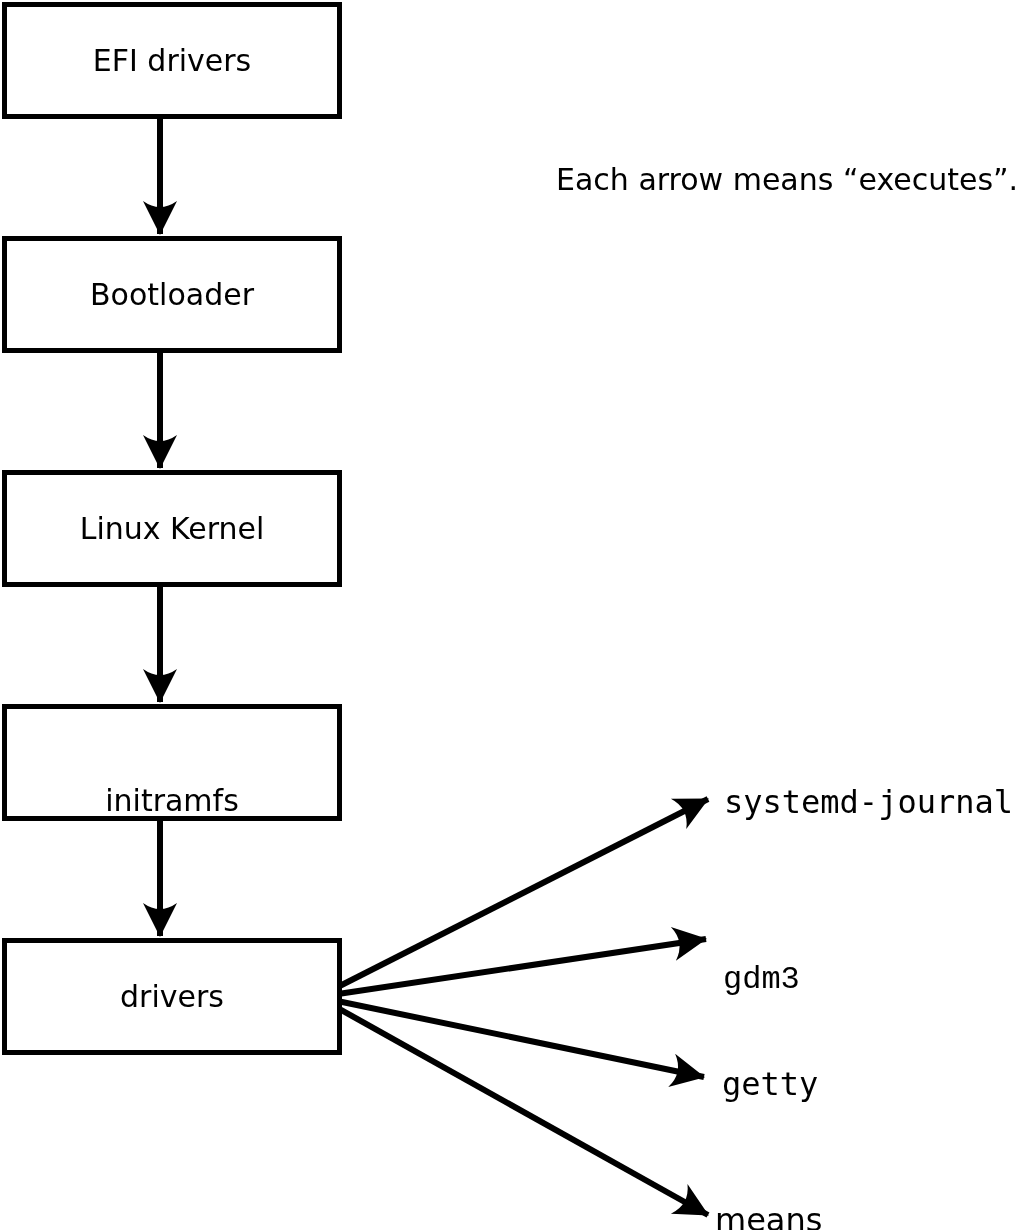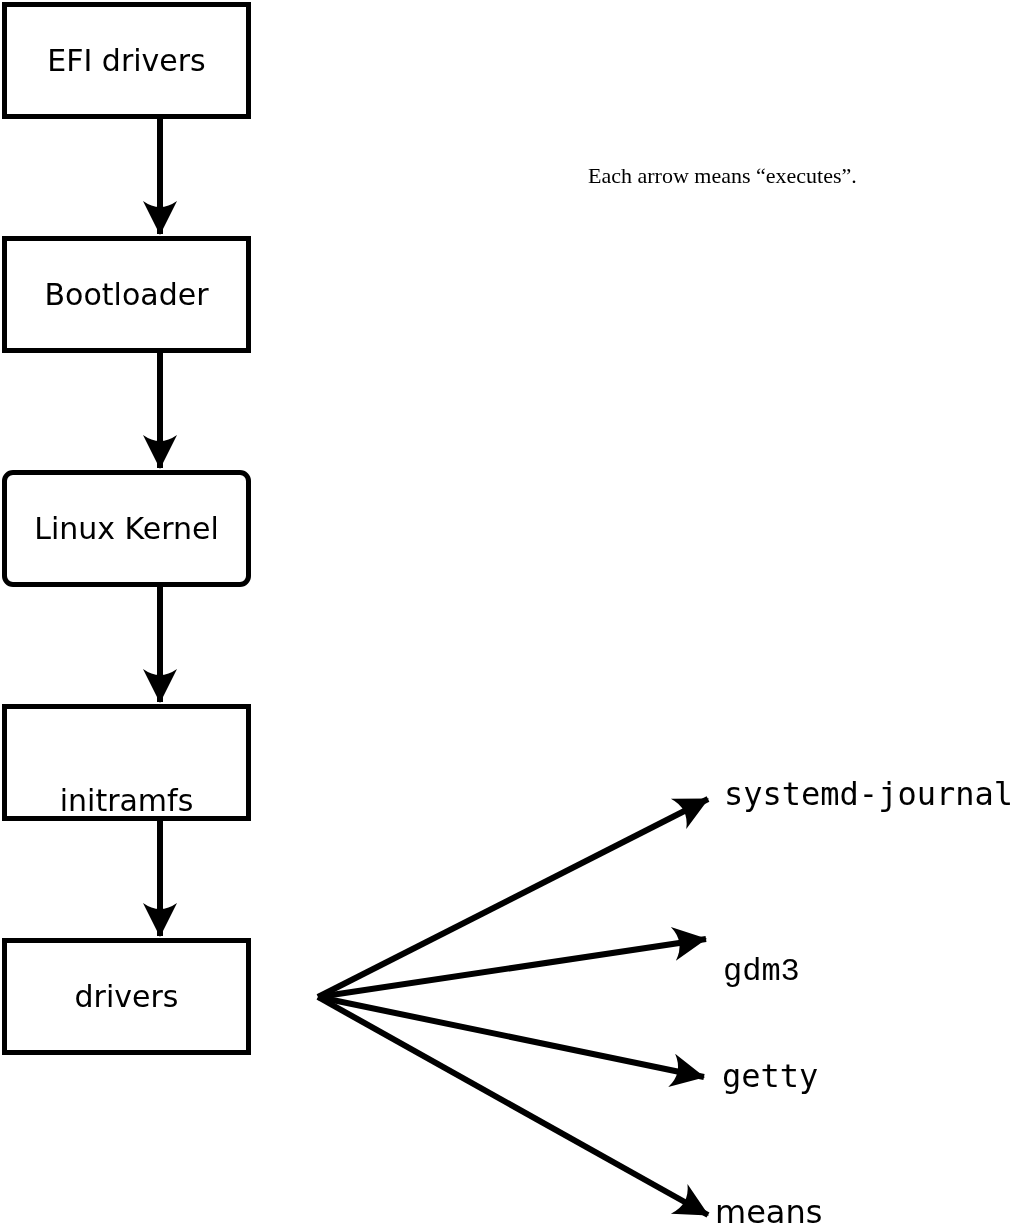--- a/index.html
+++ b/index.html
@@ -19,57 +19,57 @@
     position: absolute;
     left: 0;
     top: 0;
     width: 1023px;
     height: 1230px;
     z-index: 1;
   }
   .flow-box {
     position: absolute;
     left: 2px;
-    width: 249px;
+    width: 340px;
     height: 117px;
     box-sizing: border-box;
     border: 5px solid #000000;
     background: #ffffff;
     display: flex;
     align-items: center;
     justify-content: center;
     z-index: 2;
   }
   .flow-box .box-label {
     font-size: 30px;
     line-height: 1;
     white-space: nowrap;
   }
   .box-efi        { top: 2px; }
   .box-bootloader { top: 236px; }
-  .box-kernel     { top: 470px; border-radius: 11px; }
+  .box-kernel     { top: 470px; }
   .box-initramfs  { top: 704px; align-items: flex-end; }
   .box-systemd    { top: 938px; }
   .caption {
     position: absolute;
-    left: 588px;
+    left: 556px;
     top: 165px;
-    font-size: 22px;
+    font-size: 30px;
     line-height: 1;
     white-space: nowrap;
     z-index: 2;
-    font-family: Liberation Serif, serif;
   }
   .target-label {
     position: absolute;
     font-family: "DejaVu Sans Mono", monospace;
     font-size: 32px;
     line-height: 1;
     white-space: nowrap;
     z-index: 2;
+    margin-top: 8px;
   }
   .target-systemd-journal { left: 724px; top: 778px; }
   .target-gdm3            { left: 723px; top: 956px; font-family: Liberation Mono, monospace; }
   .target-getty           { left: 722px; top: 1060px; text-align: center; }
   .target-sshd            { left: 715px; top: 1196px; font-family: "DejaVu Sans", sans-serif; }
   .arrow-line {
     stroke: #000000;
     stroke-width: 6;
     fill: none;
   }

